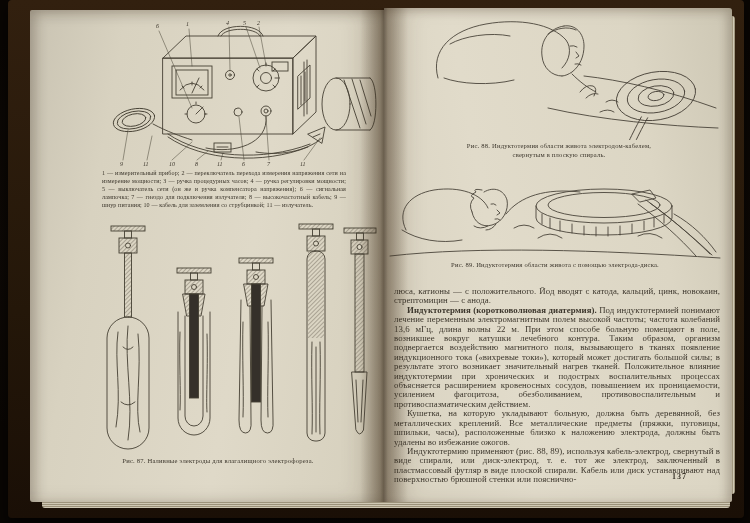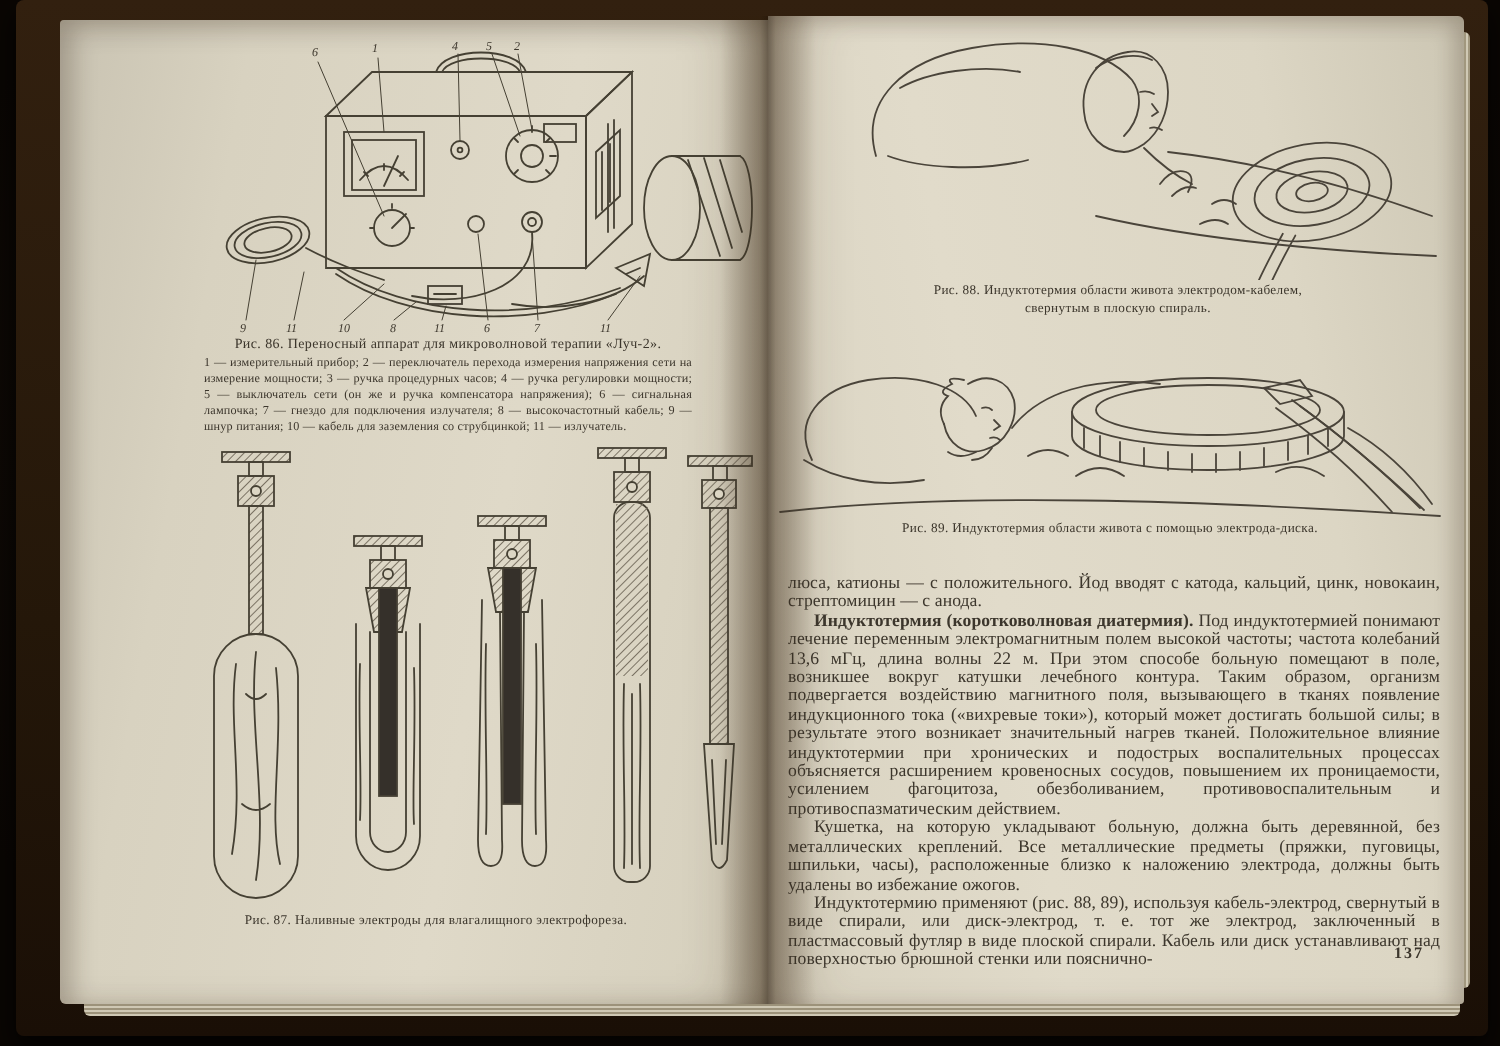--- a/index.html
+++ b/index.html
@@ -133,21 +133,20 @@
         <text x="61" y="150">10</text>
         <text x="87" y="150">8</text>
         <text x="109" y="150">11</text>
         <text x="134" y="150">6</text>
         <text x="159" y="150">7</text>
         <text x="192" y="150">11</text>
       </g>
     </svg>
 
     <div class="abs" style="left:58px;top:158px;width:272px;">
-      <div class="cap">Рис. 86. Переносный аппарат для микроволновой терапии «Луч-2».</div>
       <div class="legend" style="margin-top:1px;padding:0 14px;">1 — измерительный прибор; 2 — переключатель перехода измерения напряжения сети на измерение мощности; 3 — ручка процедурных часов; 4 — ручка регулировки мощности; 5 — выключатель сети (он же и ручка компенсатора напряжения); 6 — сигнальная лампочка; 7 — гнездо для подключения излучателя; 8 — высокочастотный кабель; 9 — шнур питания; 10 — кабель для заземления со струбцинкой; 11 — излучатель.</div>
     </div>
 
     <svg class="abs" style="left:58px;top:212px;" width="292" height="234" viewBox="0 0 292 234">
       <defs>
         <pattern id="hatch87" width="3" height="3" patternUnits="userSpaceOnUse" patternTransform="rotate(45)">
           <line x1="0" y1="0" x2="0" y2="3" stroke="#7a7263" stroke-width="1"></line>
         </pattern>
       </defs>
       <g stroke="#454033" stroke-width="0.9" fill="none" stroke-linecap="round">
@@ -271,17 +270,17 @@
 
     <div class="abs cap cap-small" style="left:16px;top:253px;width:310px;">Рис. 89. Индуктотермия области живота с помощью электрода-диска.</div>
 
     <div class="abs body-col" style="left:10px;top:279px;width:326px;">
       <p>люса, катионы — с положительного. Йод вводят с катода, кальций, цинк, новокаин, стрептомицин — с анода.</p>
       <p class="indent"><b>Индуктотермия (коротковолновая диатермия).</b><span> Под индуктотермией понимают лечение переменным электромагнитным полем высокой частоты; частота колебаний 13,6 мГц, длина волны 22 м. При этом способе больную помещают в поле, возникшее вокруг катушки лечебного контура. Таким образом, организм подвергается воздействию магнитного поля, вызывающего в тканях появление индукционного тока («вихревые токи»), который может достигать большой силы; в результате этого возникает значительный нагрев тканей. Положительное влияние индуктотермии при хронических и подострых воспалительных процессах объясняется расширением кровеносных сосудов, повышением их проницаемости, усилением фагоцитоза, обезболиванием, противовоспалительным и противоспазматическим действием.</span></p>
       <p class="indent">Кушетка, на которую укладывают больную, должна быть деревянной, без металлических креплений. Все металлические предметы (пряжки, пуговицы, шпильки, часы), расположенные близко к наложению электрода, должны быть удалены во избежание ожогов.</p>
       <p class="indent">Индуктотермию применяют (рис. 88, 89), используя кабель-электрод, свернутый в виде спирали, или диск-электрод, т. е. тот же электрод, заключенный в пластмассовый футляр в виде плоской спирали. Кабель или диск устанавливают над поверхностью брюшной стенки или пояснично-</p>
     </div>
 
-    <div class="abs pagenum" style="left:288px;top:464px;width:40px;text-align:right;font-weight:bold;">137</div>
+    <div class="abs pagenum" style="left:288px;top:464px;width:40px;font-weight:bold;">137</div>
   </div>
 
   <div class="gutter"></div>
 </div>
 
 </body></html>

